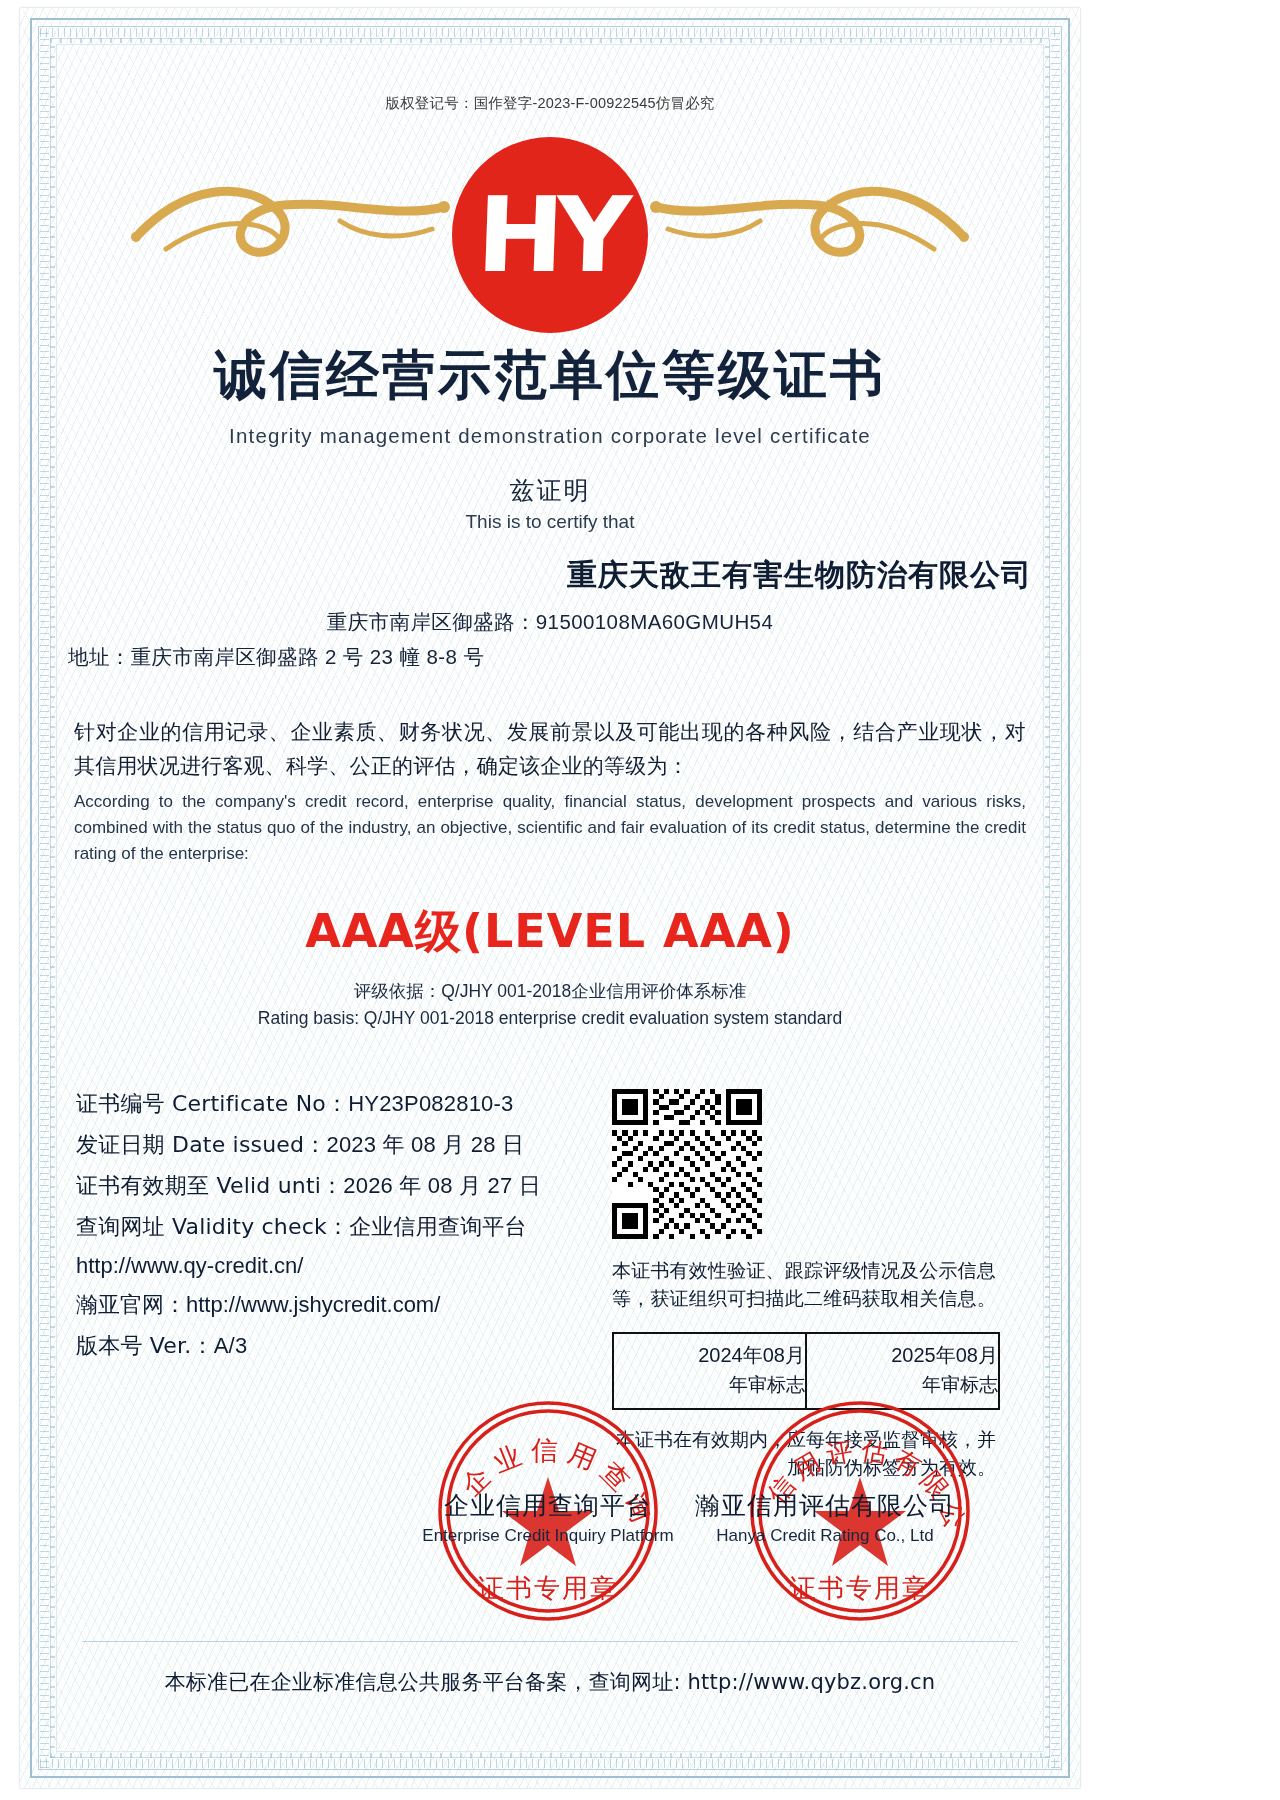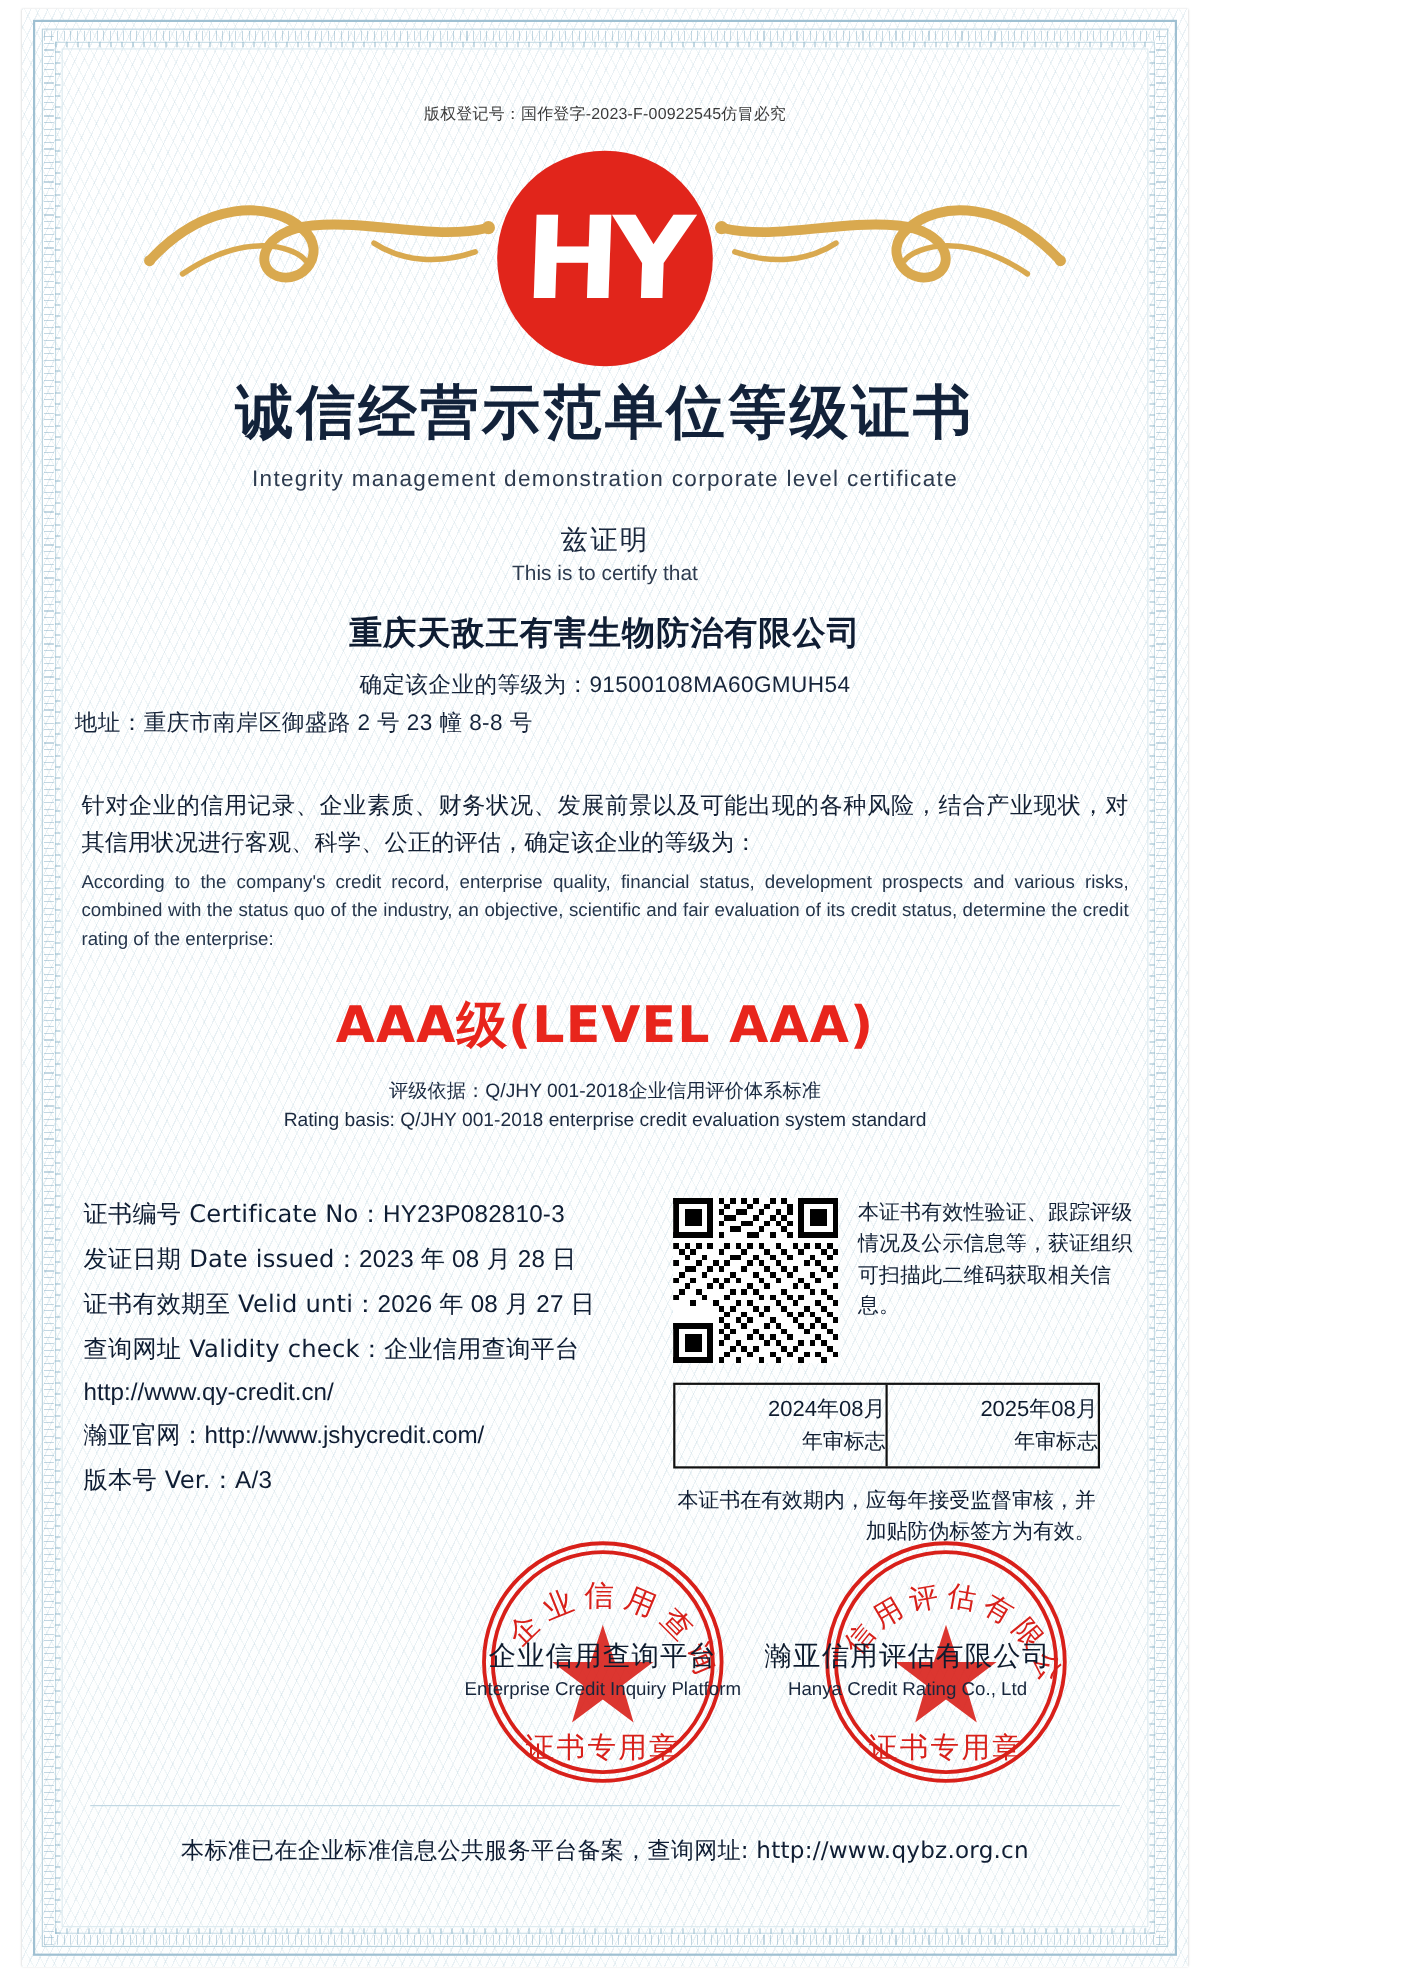--- a/index.html
+++ b/index.html
@@ -83,21 +83,21 @@
     letter-spacing:3px;margin-top:6px;
     font-family:"DejaVu Sans", sans-serif;
   }
   .title-en{
     text-align:center;font-size:20.5px;color:#2d3b4f;letter-spacing:1.2px;
     margin-top:12px;
   }
   .certify-cn{text-align:center;font-size:25px;color:#18263c;margin-top:26px;letter-spacing:2px;}
   .certify-en{text-align:center;font-size:19px;color:#2d3b4f;margin-top:4px;}
   .company{
-    text-align:center;font-size:30px;font-weight:bold;color:#0f1d33;
+    text-align:right;font-size:30px;font-weight:bold;color:#0f1d33;
     margin-top:22px;letter-spacing:1px;
     font-family:Liberation Serif, serif;
   }
   .meta{text-align:center;font-size:20.5px;color:#16243a;margin-top:12px;letter-spacing:.4px;}
   .meta2{text-align:left;font-size:20.5px;color:#16243a;margin-top:7px;letter-spacing:.4px;}
 
   
   .para{margin:44px 6px 0 6px;}
   .para .cn{
     font-size:21px;line-height:1.62;color:#121f33;text-align:justify;letter-spacing:.2px;
@@ -117,21 +117,21 @@
   .basis-en{text-align:center;font-size:17.5px;color:#1b2a40;margin-top:5px;}
 
   
   .details{position:relative;margin-top:60px;height:280px;}
   .left-col{position:absolute;left:8px;top:0;width:540px;}
   .row{font-size:22px;color:#0f1d33;margin-bottom:11px;letter-spacing:.2px;}
   .row .lbl-cn{font-family:"DejaVu Sans", sans-serif;}
   .url{font-size:22px;color:#0f1d33;margin-bottom:11px;}
 
   .right-col{position:absolute;right:0px;top:0;width:420px;}
-  .qr-wrap{display:flex;gap:18px;align-items:flex-start;}
+  .qr-wrap{display:flex;gap:18px;align-items:flex-start;flex-direction:column;}
   .qr{width:150px;height:150px;flex:0 0 auto;background:#fff;}
   .qr-note{font-size:19px;line-height:1.5;color:#101e33;letter-spacing:.2px;}
 
   .stamp-boxes{display:flex;gap:0;margin-top:18px;border:2px solid #111;width:384px;}
   .stamp-box{flex:1;padding:8px 0 10px 0;text-align:right;}
   .stamp-box + .stamp-box{border-left:2px solid #111;}
   .stamp-box .y{font-size:20px;color:#0e1b2e;}
   .stamp-box .t{font-size:19px;color:#0e1b2e;margin-top:3px;}
 
   .right-note{font-size:19px;color:#0f1d33;margin-top:16px;line-height:1.5;text-align:right;width:384px;}
@@ -206,21 +206,21 @@
       </div>
     </div>
 
     <div class="title-cn">诚信经营示范单位等级证书</div>
     <div class="title-en">Integrity management demonstration corporate level certificate</div>
 
     <div class="certify-cn">兹证明</div>
     <div class="certify-en">This is to certify that</div>
 
     <div class="company">重庆天敌王有害生物防治有限公司</div>
-    <div class="meta">确定该企业的等级为：91500108MA60GMUH54</div>
+    <div class="meta">重庆市南岸区御盛路：91500108MA60GMUH54</div>
     <div class="meta2">地址：重庆市南岸区御盛路 2 号 23 幢 8-8 号</div>
 
     <div class="para">
       <div class="cn">针对企业的信用记录、企业素质、财务状况、发展前景以及可能出现的各种风险，结合产业现状，对其信用状况进行客观、科学、公正的评估，确定该企业的等级为：</div>
       <div class="en">According to the company's credit record, enterprise quality, financial status, development prospects and various risks, combined with the status quo of the industry, an objective, scientific and fair evaluation of its credit status, determine the credit rating of the enterprise:</div>
     </div>
 
     <div class="level">AAA级(LEVEL AAA)</div>
     <div class="basis-cn">评级依据：Q/JHY 001-2018企业信用评价体系标准</div>
     <div class="basis-en">Rating basis: Q/JHY 001-2018 enterprise credit evaluation system standard</div>

